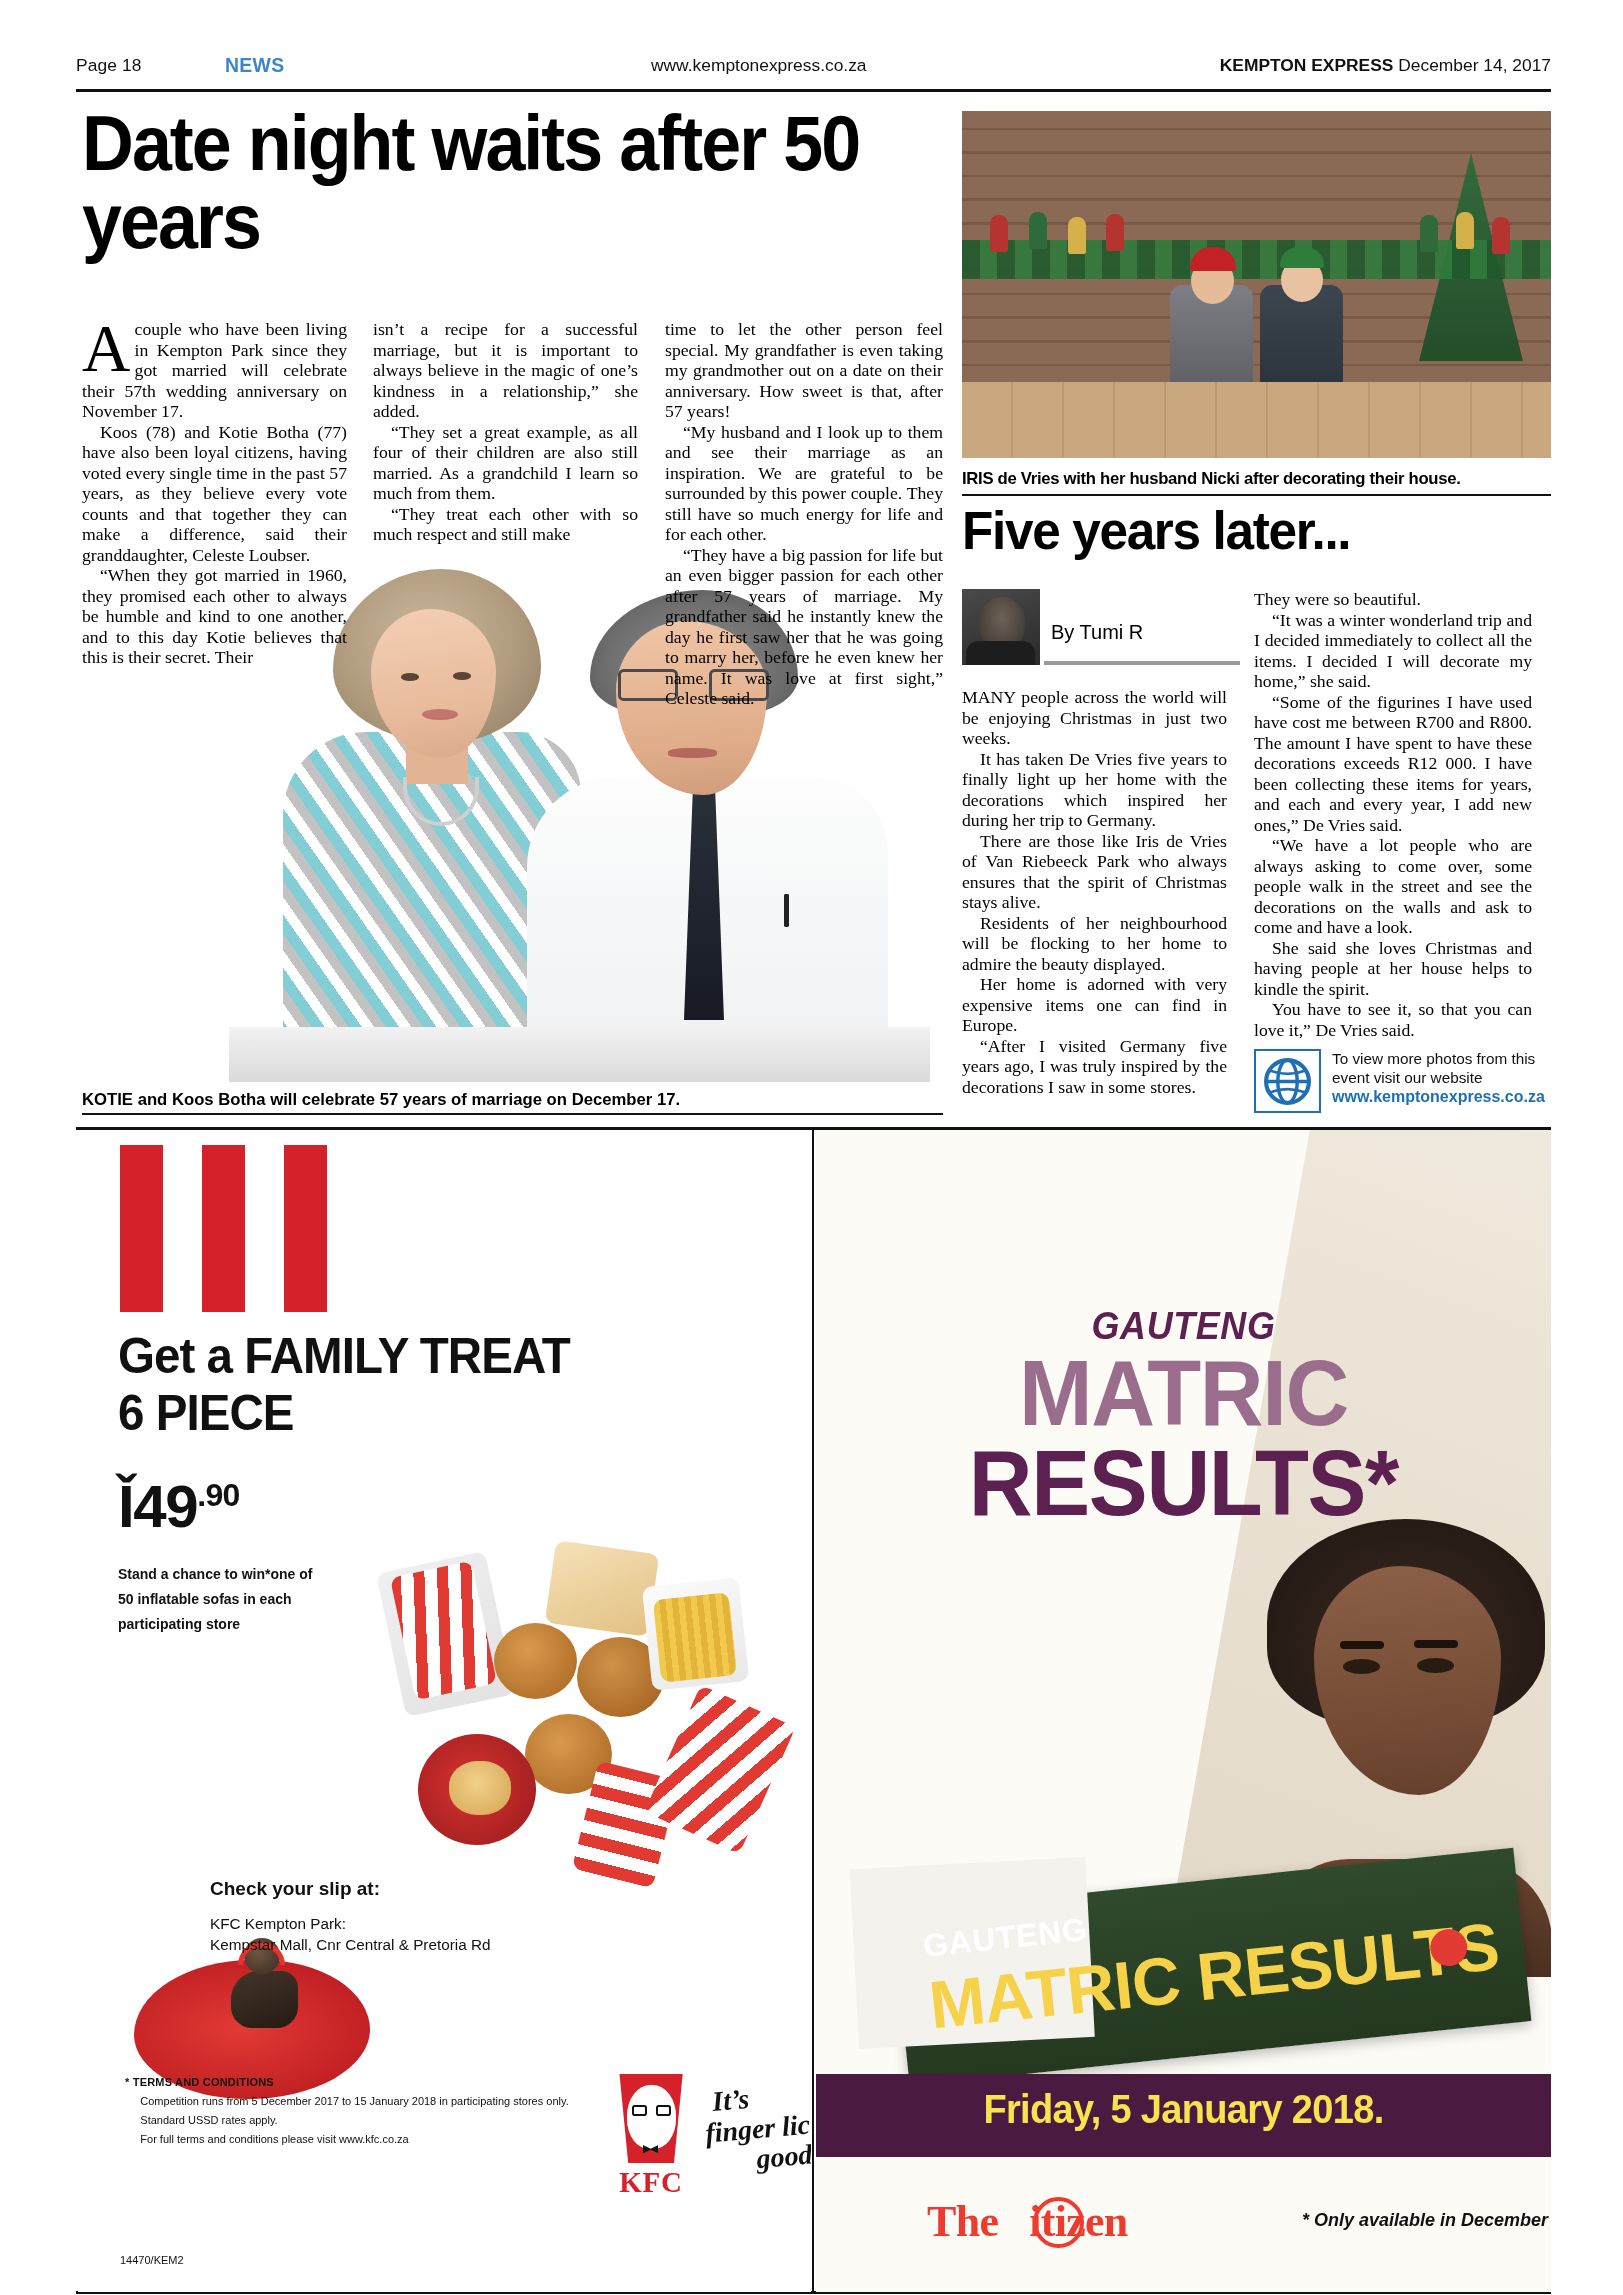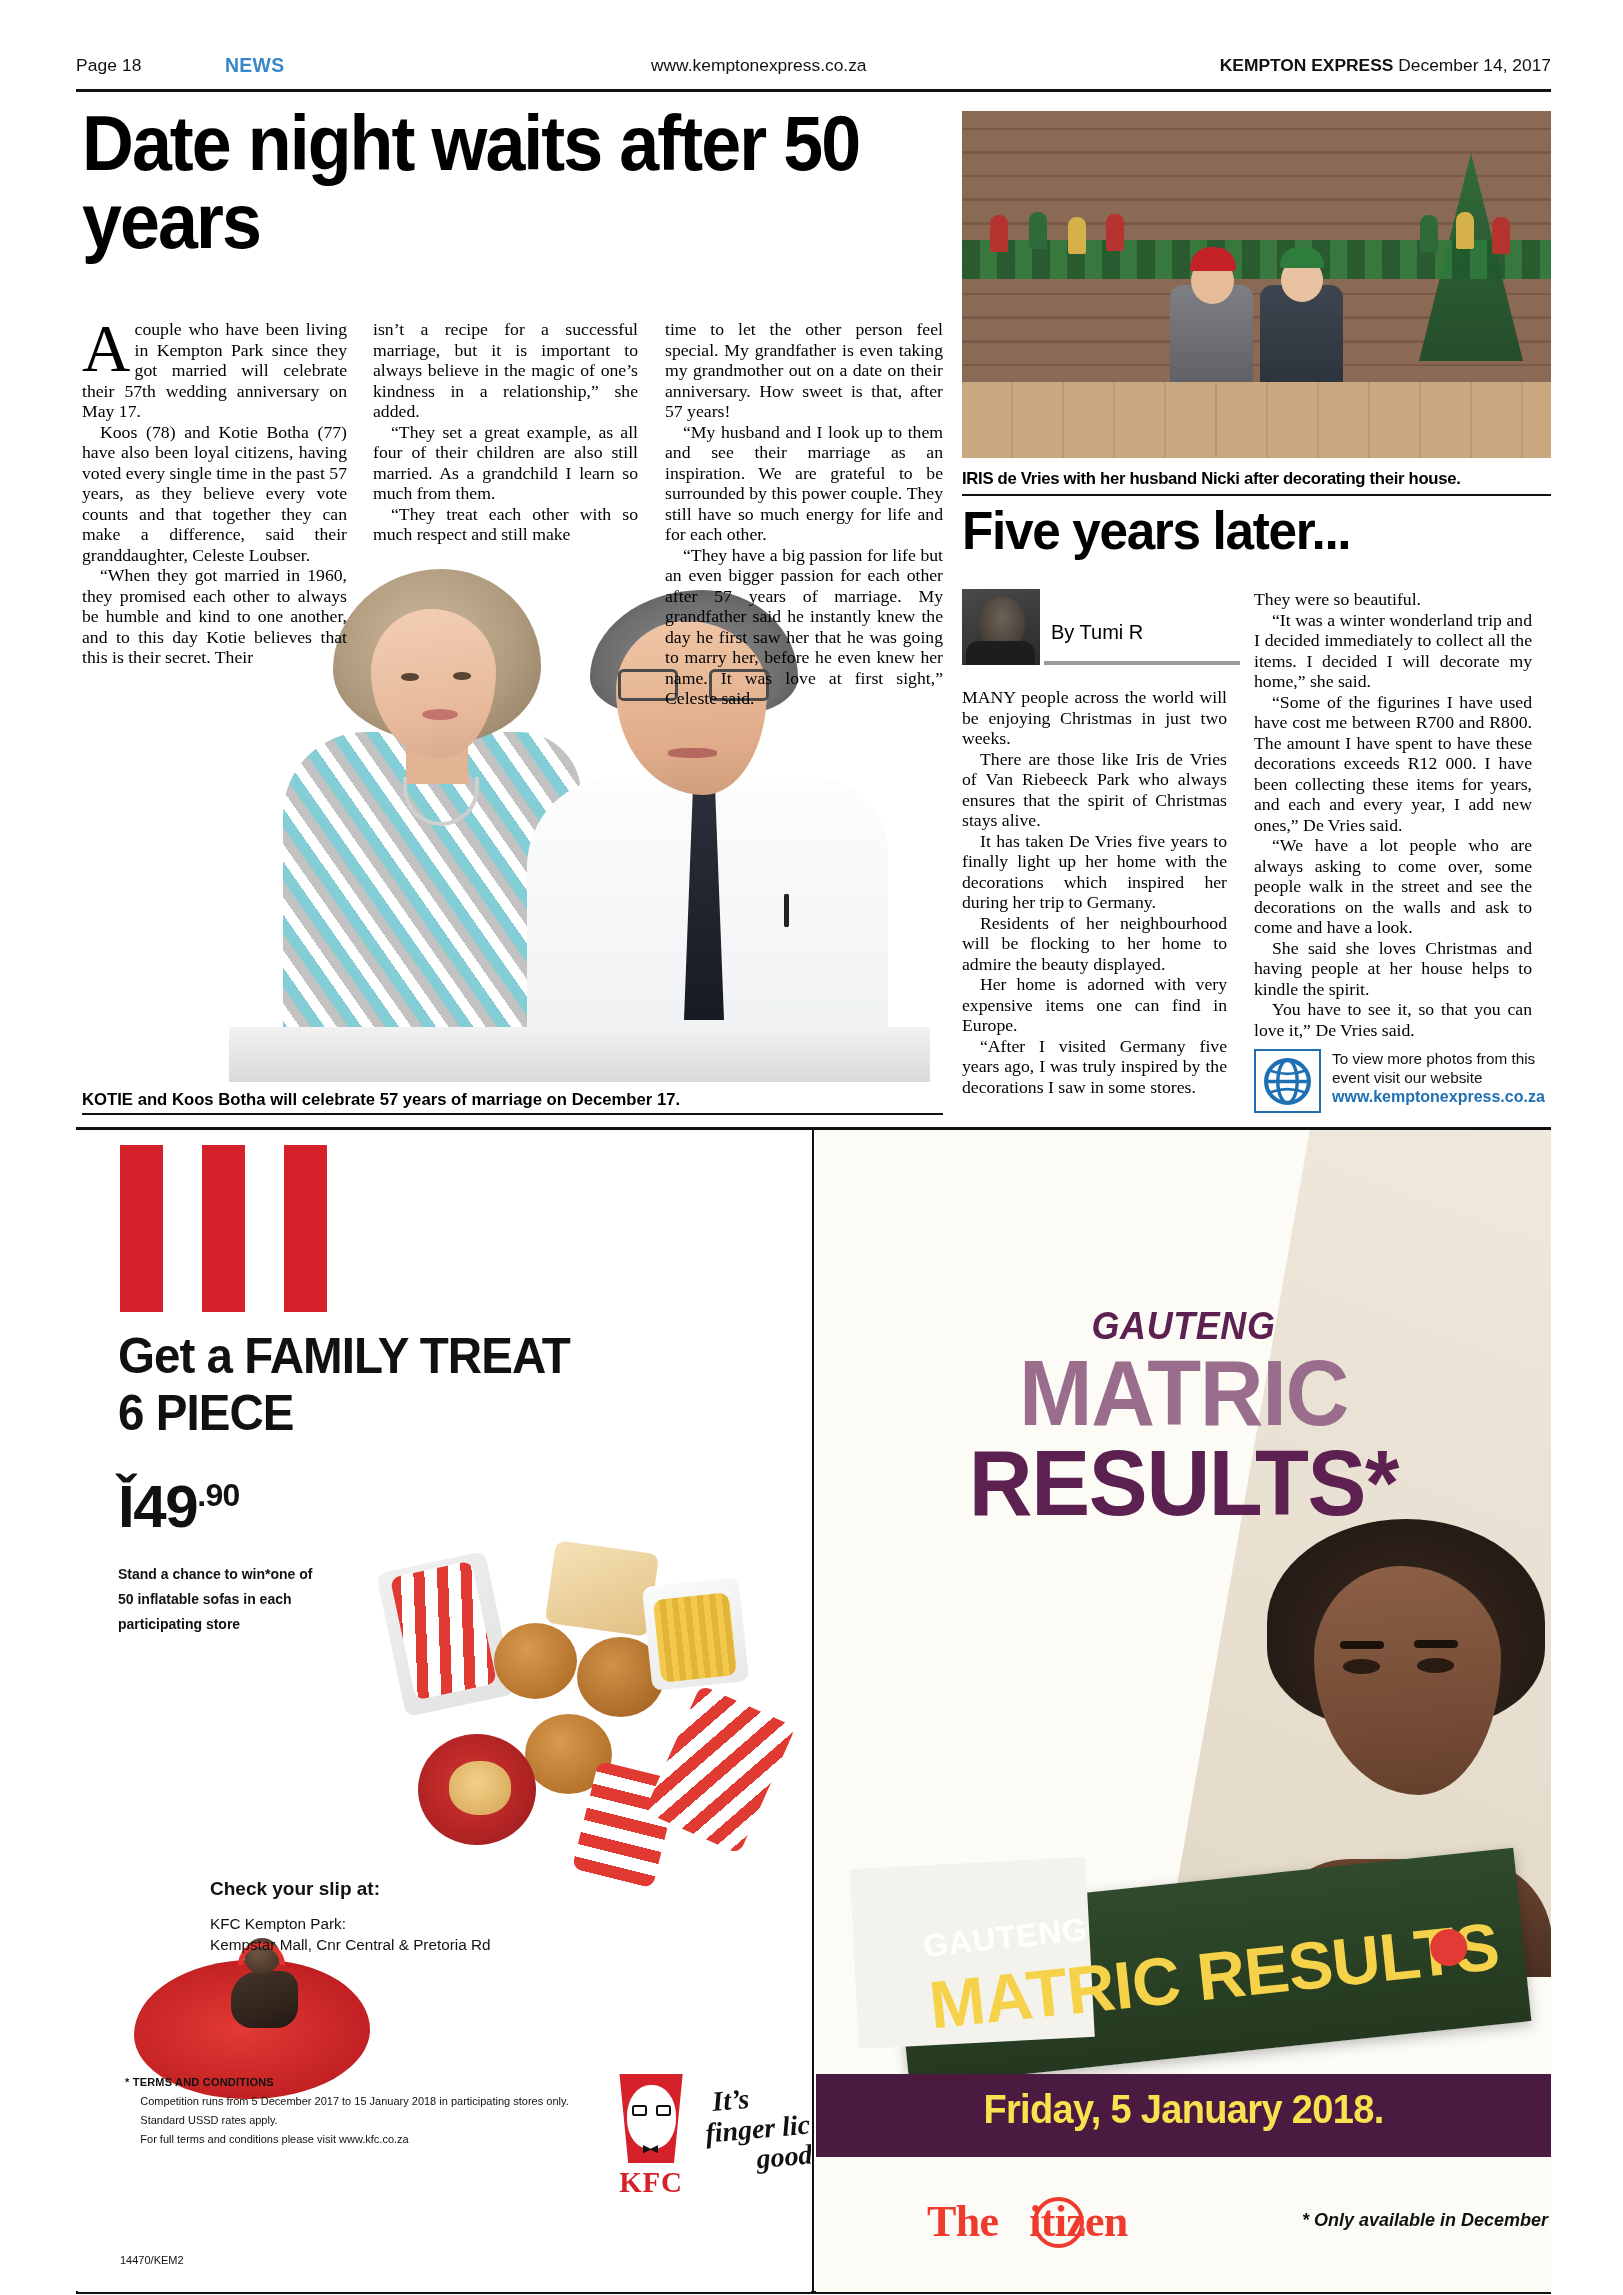--- a/index.html
+++ b/index.html
@@ -310,21 +310,21 @@
     <div class="pc-man-face"></div>
     <div class="pc-glasses">
       <i style="left:0;"></i>
         <i style="right:0;"></i>
     </div>
     <div class="pc-man-mouth"></div>
     <div class="pc-table"></div>
   </div>
 
   <div class="col" id="col1">
-    <p class="first"><span class="dropcap">A</span><span>couple who have been living in Kempton Park since they got married will celebrate their 57th wedding anniversary on May 17.</span></p>
+    <p class="first"><span class="dropcap">A</span><span>couple who have been living in Kempton Park since they got married will celebrate their 57th wedding anniversary on November 17.</span></p>
     <p>Koos (78) and Kotie Botha (77) have also been loyal citizens, having voted every single time in the past 57 years, as they believe every vote counts and that together they can make a difference, said their granddaughter, Celeste Loubser.</p>
     <p>“When they got married in 1960, they promised each other to always be humble and kind to one another, and to this day Kotie believes that this is their secret. Their</p>
   </div>
 
   <div class="col" id="col2">
     <p class="noind">isn’t a recipe for a successful marriage, but it is important to always believe in the magic of one’s kindness in a relationship,” she added.</p>
     <p>“They set a great example, as all four of their children are also still married. As a grandchild I learn so much from them.</p>
     <p>“They treat each other with so much respect and still make</p>
   </div>
 
@@ -365,22 +365,22 @@
     <div class="byline-photo">
       <div class="bp-face"></div>
       <div class="bp-body"></div>
     </div>
     <div class="byline-name">By Tumi R</div>
     <div class="byline-rule"></div>
   </div>
 
   <div class="col" id="col4">
     <p class="noind">MANY people across the world will be enjoying Christmas in just two weeks.</p>
+    <p>It has taken De Vries five years to finally light up her home with the decorations which inspired her during her trip to Germany.</p>
     <p>There are those like Iris de Vries of Van Riebeeck Park who always ensures that the spirit of Christmas stays alive.</p>
-    <p>It has taken De Vries five years to finally light up her home with the decorations which inspired her during her trip to Germany.</p>
     <p>Residents of her neighbourhood will be flocking to her home to admire the beauty displayed.</p>
     <p>Her home is adorned with very expensive items one can find in Europe.</p>
     <p>“After I visited Germany five years ago, I was truly inspired by the decorations I saw in some stores.</p>
   </div>
 
   <div class="col" id="col5">
     <p class="noind">They were so beautiful.</p>
     <p>“It was a winter wonderland trip and I decided immediately to collect all the items. I decided I will decorate my home,” she said.</p>
     <p>“Some of the figurines I have used have cost me between R700 and R800. The amount I have spent to have these decorations exceeds R12 000. I have been collecting these items for years, and each and every year, I add new ones,” De Vries said.</p>
     <p>“We have a lot people who are always asking to come over, some people walk in the street and see the decorations on the walls and ask to come and have a look.</p>

